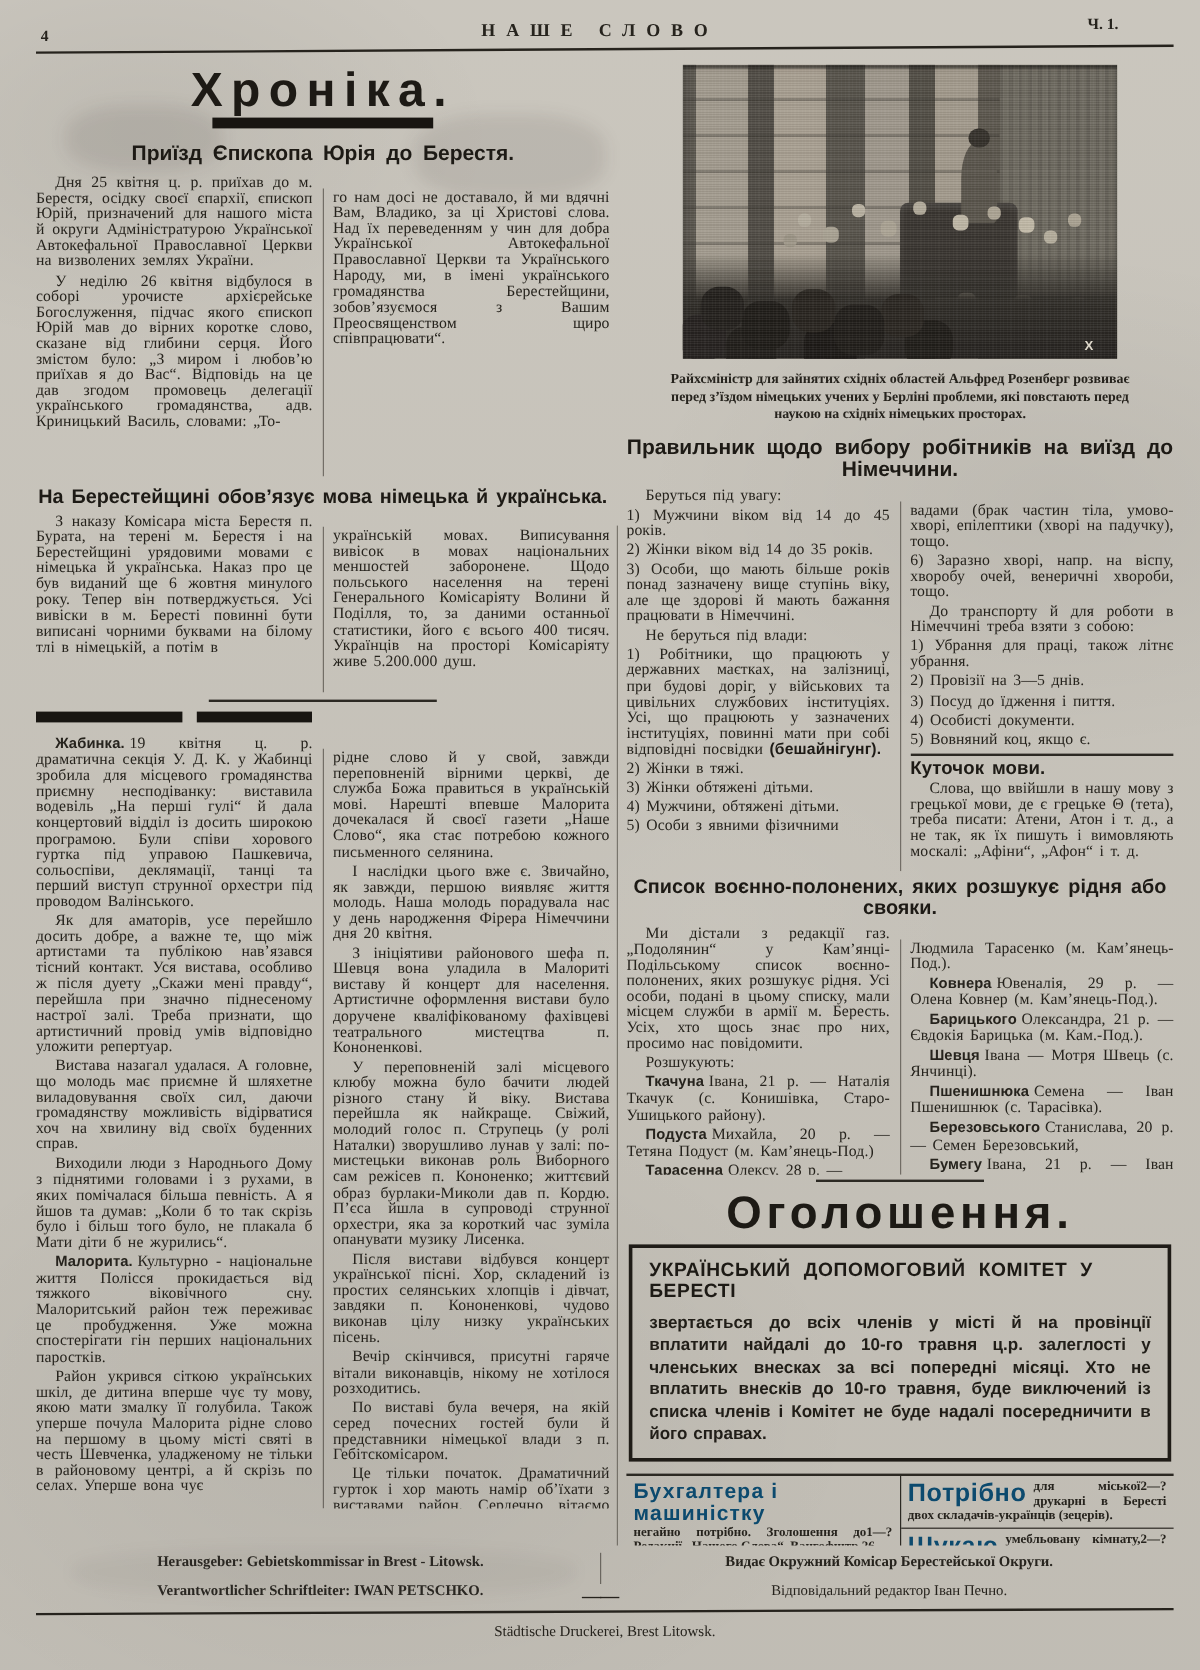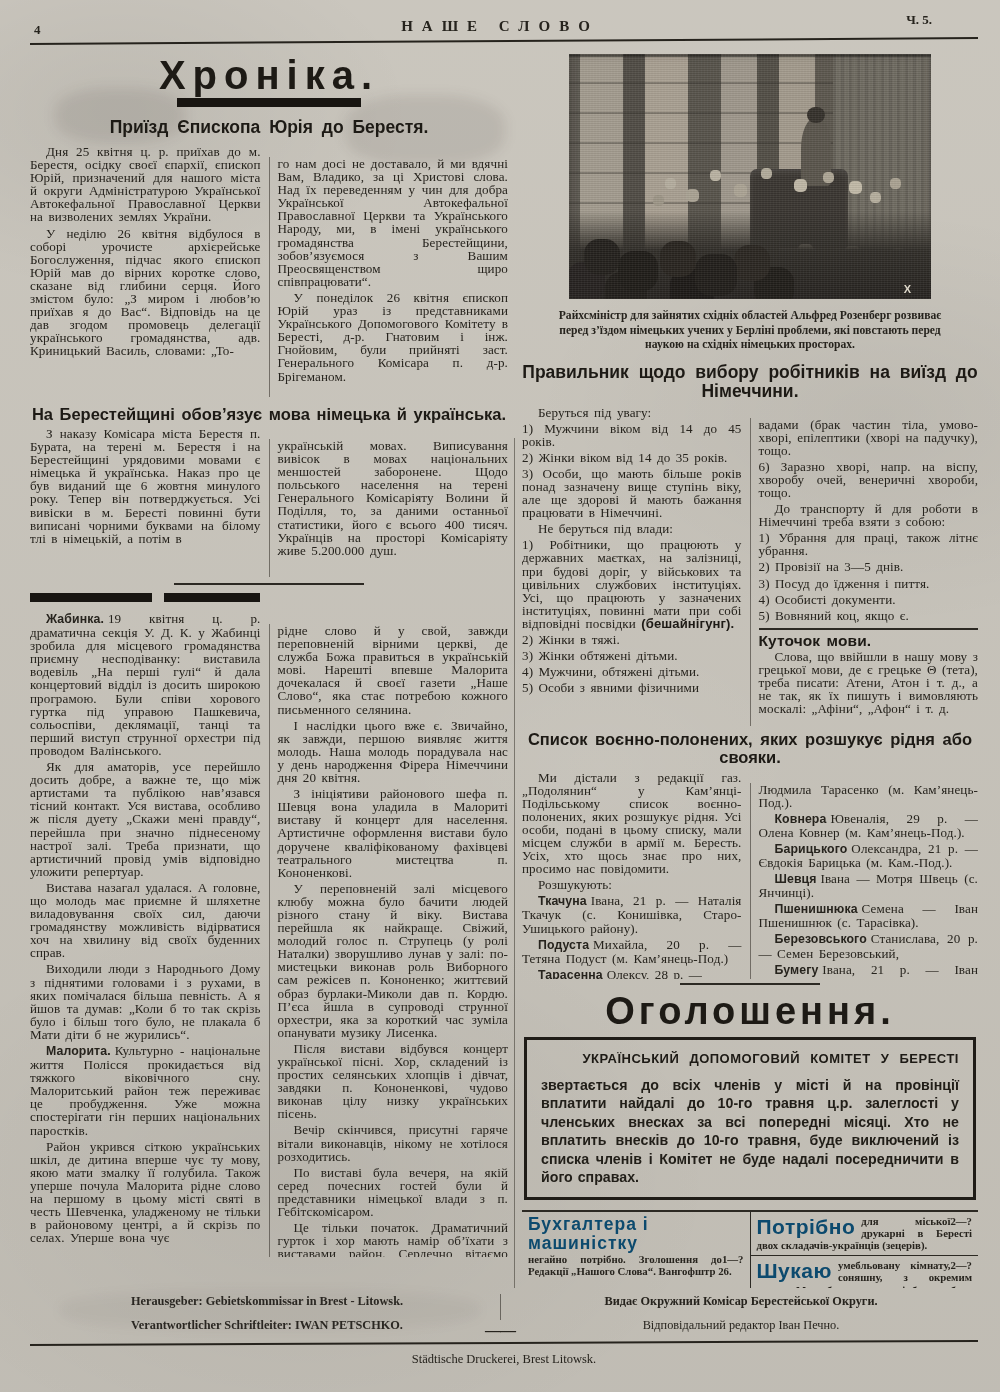--- a/index.html
+++ b/index.html
@@ -92,21 +92,21 @@
   .t-rules{margin:6px 0 5px;font-size:17.5px;line-height:19px;font-weight:bold;text-align:center;word-spacing:5px;}
   .rules-cols{height:320px;}
   .corner{border-top:2px solid #2c2923;margin-top:6px;padding-top:4px;}
   .t-corner{margin:0 0 3px;font-size:15.5px;font-weight:bold;}
   .t-pow{margin:4px 0 5px;font-size:16.5px;line-height:18px;font-weight:bold;text-align:center;word-spacing:3px;}
   .pow-cols{height:208px;}
   .pow-rule{width:140px;height:2px;background:#2c2923;margin:4px auto 6px;}
 
   .t-ogol{margin:4px 0 6px;text-align:center;font-size:38px;line-height:40px;font-weight:bold;letter-spacing:4px;}
   .box{border:3px solid #1f1c17;padding:8px 14px 10px;margin:0 2px 10px;}
-  .box h3{margin:2px 0 8px;text-align:right;font-size:13px;line-height:18px;word-spacing:6px;letter-spacing:.5px;}
+  .box h3{margin:2px 0 8px;text-align:left;font-size:16px;line-height:18px;word-spacing:6px;letter-spacing:.5px;}
   .box .bb{font-family:"Liberation Sans","DejaVu Sans",sans-serif;font-weight:bold;font-size:14.2px;line-height:18.5px;
       text-align:justify;word-spacing:1px;color:#211e18;}
 
   .ads{display:flex;border-top:2px solid #2c2923;}
   .ads .acol{flex:1;min-width:0;}
   .ads .acol + .acol{border-left:1px solid #2c2923;}
   .ad{padding:3px 6px 4px;font-size:10.8px;line-height:12.2px;font-weight:bold;text-align:justify;}
   .ad + .ad{border-top:1px solid #2c2923;}
   .ad .big{font-family:"Liberation Sans","DejaVu Sans",sans-serif;font-weight:bold;color:#0c4a6e;}
   .ad .blk{display:block;font-size:17.5px;line-height:19px;letter-spacing:1px;text-align:left;}
@@ -129,40 +129,39 @@
 
 <div class="sheet">
 
   <div class="ghost" style="left:55px;top:88px;width:130px;height:55px;"></div>
   <div class="ghost" style="left:345px;top:95px;width:160px;height:70px;"></div>
   <div class="ghost" style="left:60px;top:1290px;width:420px;height:40px;opacity:.5;"></div>
 
   <div class="hdr">
     <span class="pn">4</span>
     <span class="mast">НАШЕ СЛОВО</span>
-    <span class="iss">Ч. 5.</span>
+    <span class="iss">Ч. 1.</span>
     <div class="rule"></div>
   </div>
 
   <div class="main">
     <div class="pagediv"></div>
 
     <div class="lcol">
       <h1 class="t-chron">Хроніка.</h1>
       <div class="t-chron-bar"></div>
 
       <h2 class="t-bishop">Приїзд Єпископа Юрія до Берестя.</h2>
       <div class="cols2 bodytext art-cols">
         <div class="c">
           <p>Дня 25 квітня ц. р. приїхав до м. Берестя, осідку своєї єпархії, єпископ Юрій, призначений для нашого міста й округи Адміністратурою Української Автокефальної Православної Церкви на визволених землях України.</p>
           <p>У неділю 26 квітня відбулося в соборі урочисте архієрейське Богослуження, підчас якого єпископ Юрій мав до вірних коротке слово, сказане від глибини серця. Його змістом було: „З миром і любов’ю приїхав я до Вас“. Відповідь на це дав згодом промовець делегації українського громадянства, адв. Криницький Василь, словами: „То-</p>
         </div>
         <div class="c">
           <p class="ni">го нам досі не доставало, й ми вдячні Вам, Владико, за ці Христові слова. Над їх переведенням у чин для добра Української Автокефальної Православної Церкви та Українського Народу, ми, в імені українського громадянства Берестейщини, зобов’язуємося з Вашим Преосвященством щиро співпрацювати“.</p>
-          <p>У понеділок 26 квітня єпископ Юрій ураз із представниками Українського Допомогового Комітету в Бересті, д-р. Гнатовим і інж. Гнойовим, були прийняті заст. Генерального Комісара п. д-р. Брігеманом.</p>
         </div>
       </div>
 
       <h2 class="t-lang">На Берестейщині обов’язує мова німецька й українська.</h2>
       <div class="cols2 bodytext lang-cols">
         <div class="c">
           <p>З наказу Комісара міста Берестя п. Бурата, на терені м. Берестя і на Берестейщині урядовими мовами є німецька й українська. Наказ про це був виданий ще 6 жовтня минулого року. Тепер він потверджується. Усі вивіски в м. Бересті повинні бути виписані чорними буквами на білому тлі в німецькій, а потім в</p>
         </div>
         <div class="c">
           <p class="ni">українській мовах. Виписування вивісок в мовах національних меншостей заборонене. Щодо польського населення на терені Генерального Комісаріяту Волини й Поділля, то, за даними останньої статистики, його є всього 400 тисяч. Українців на просторі Комісаріяту живе 5.200.000 душ.</p>

